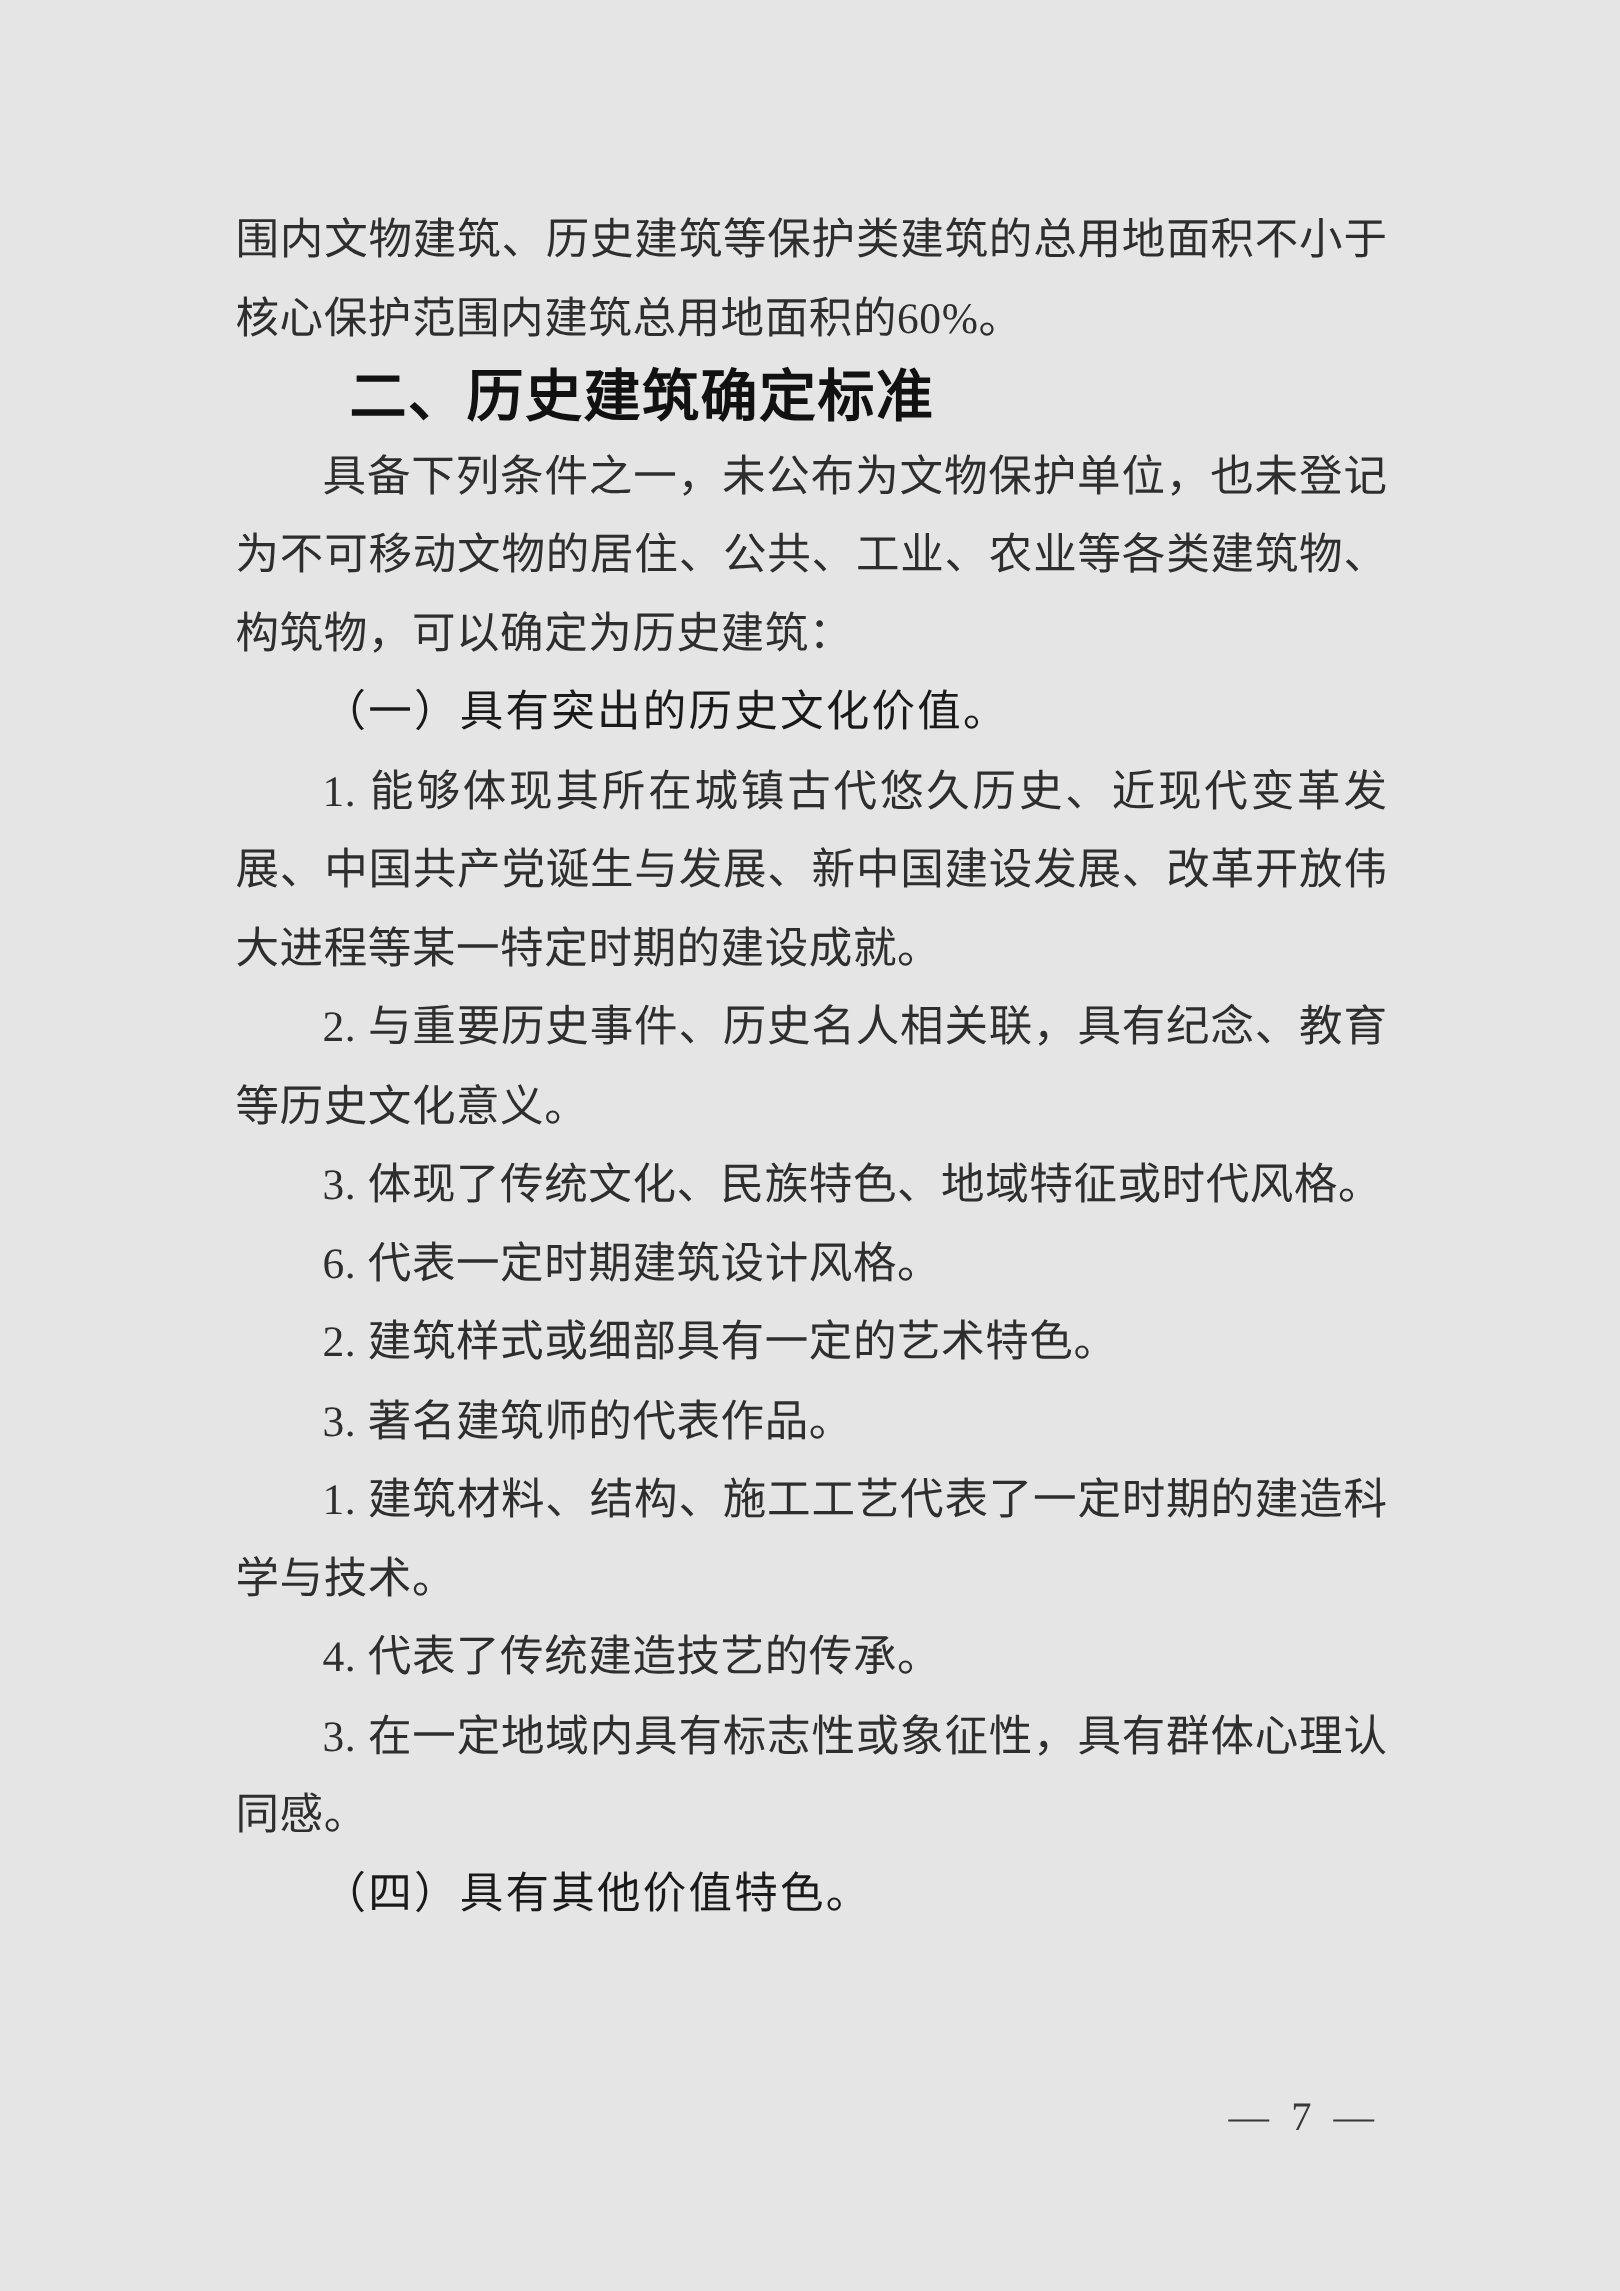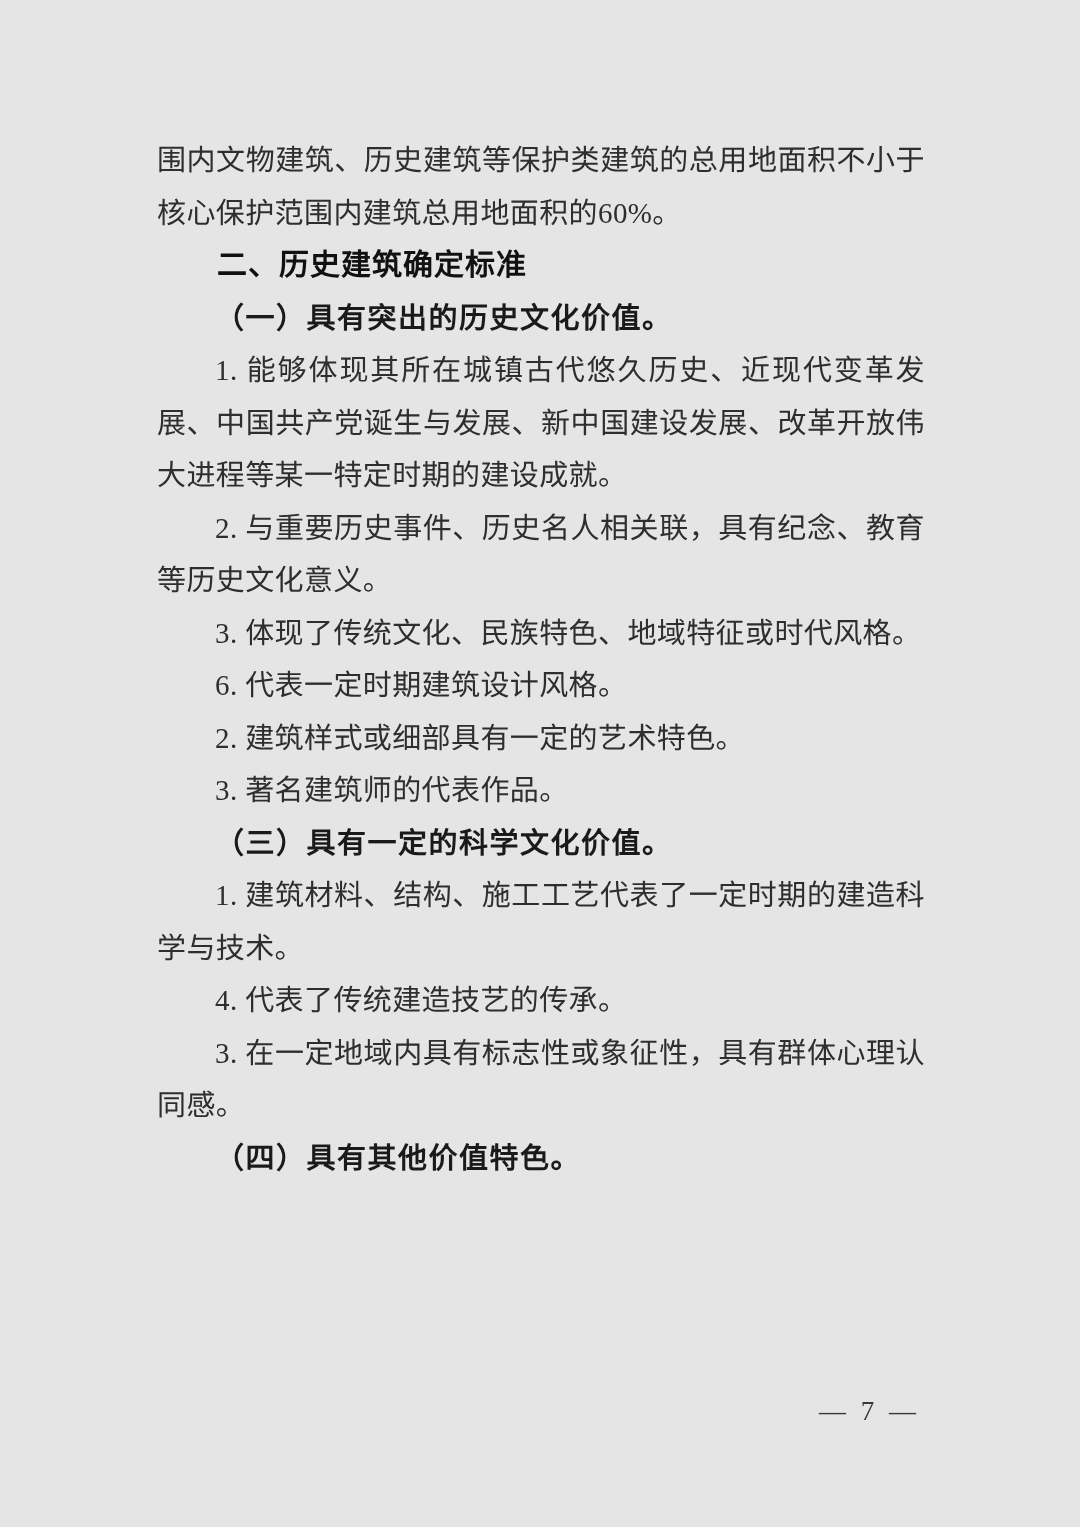--- a/index.html
+++ b/index.html
@@ -31,53 +31,53 @@
     text-align: justify;
     text-justify: inter-ideograph;
     font-weight: 400;
   }
   .indent {
     text-indent: 2em;
   }
   .h1 {
     font-family: "Liberation Sans", "DejaVu Sans", sans-serif;
     font-weight: 700;
-    font-size: 30px;
+    font-size: 38px;
     color: #111111;
     letter-spacing: 1px;
   }
   .h2 {
-    font-weight: 700;
+    font-weight: 400;
     color: #1a1a1a;
     letter-spacing: 1.5px;
   }
   .page-number {
     position: absolute;
     top: 1396px;
     right: 160px;
     font-size: 27px;
     letter-spacing: 4px;
     color: #383838;
     font-family: "Liberation Serif", "DejaVu Serif", serif;
   }
 </style>
 </head>
 <body>
 
 <div class="page">
   <div class="content">
     <p class="par">围内文物建筑、历史建筑等保护类建筑的总用地面积不小于核心保护范围内建筑总用地面积的60%。</p>
     <p class="par h1 indent">二、历史建筑确定标准</p>
+    <p class="par indent">具备下列条件之一，未公布为文物保护单位，也未登记为不可移动文物的居住、公共、工业、农业等各类建筑物、构筑物，可以确定为历史建筑：</p>
     <p class="par h2 indent">（一）具有突出的历史文化价值。</p>
     <p class="par indent">1. 能够体现其所在城镇古代悠久历史、近现代变革发展、中国共产党诞生与发展、新中国建设发展、改革开放伟大进程等某一特定时期的建设成就。</p>
     <p class="par indent">2. 与重要历史事件、历史名人相关联，具有纪念、教育等历史文化意义。</p>
     <p class="par indent">3. 体现了传统文化、民族特色、地域特征或时代风格。</p>
     <p class="par indent">6. 代表一定时期建筑设计风格。</p>
     <p class="par indent">2. 建筑样式或细部具有一定的艺术特色。</p>
     <p class="par indent">3. 著名建筑师的代表作品。</p>
-    <p class="par h2 indent">（三）具有一定的科学文化价值。</p>
     <p class="par indent">1. 建筑材料、结构、施工工艺代表了一定时期的建造科学与技术。</p>
     <p class="par indent">4. 代表了传统建造技艺的传承。</p>
     <p class="par indent">3. 在一定地域内具有标志性或象征性，具有群体心理认同感。</p>
     <p class="par h2 indent">（四）具有其他价值特色。</p>
   </div>
   <div class="page-number">— 7 —</div>
 </div>
 
 </body></html>

